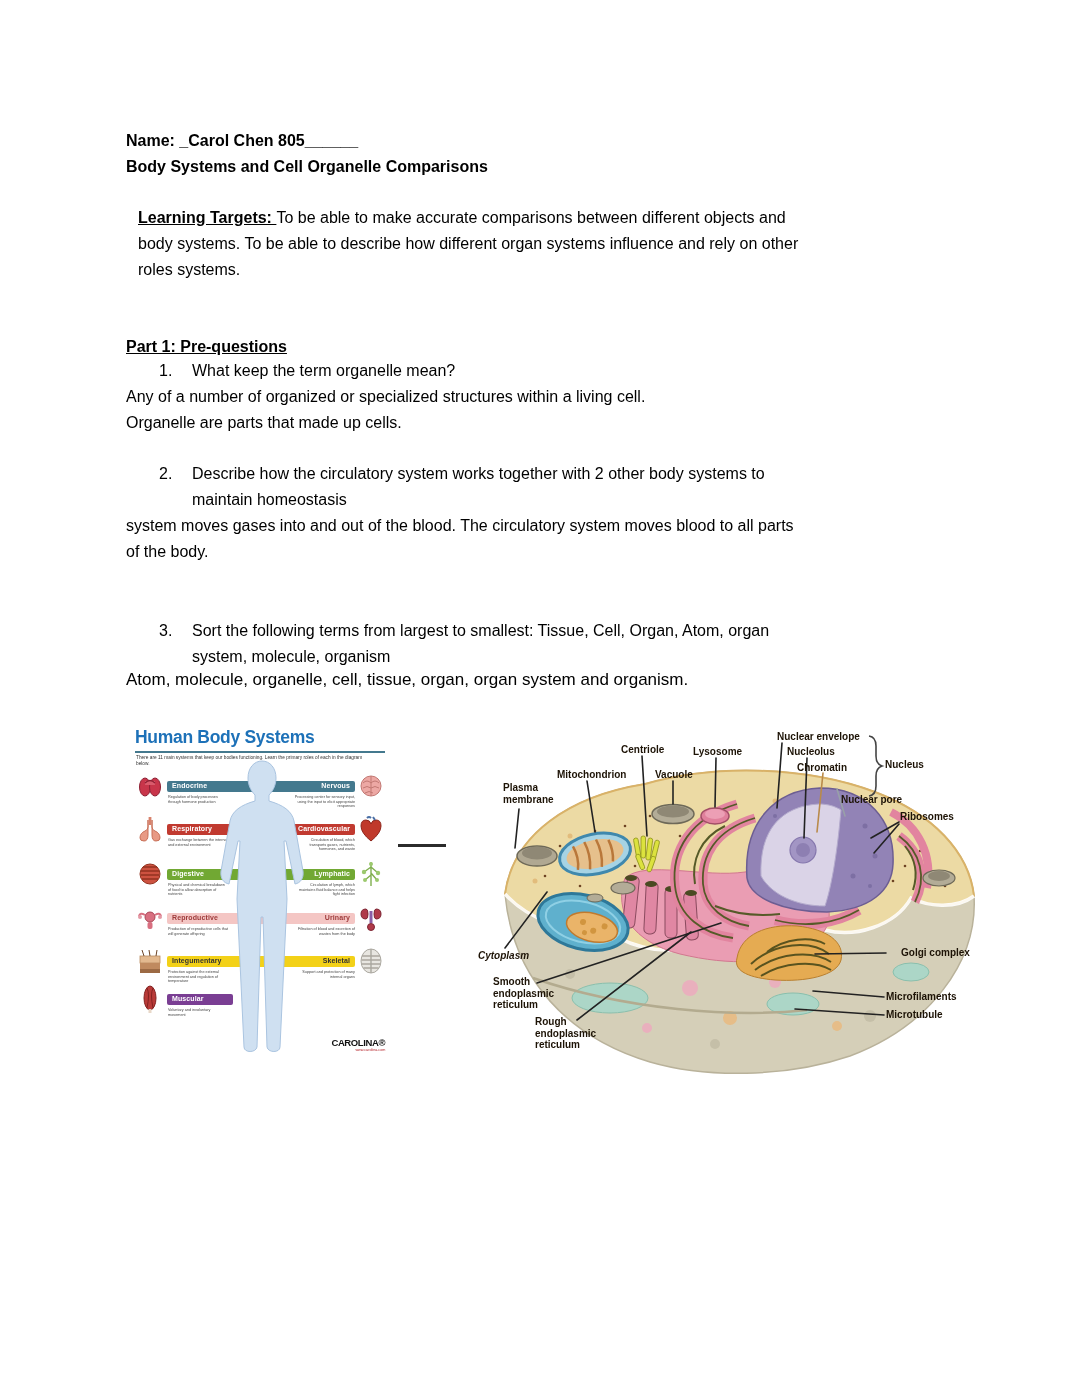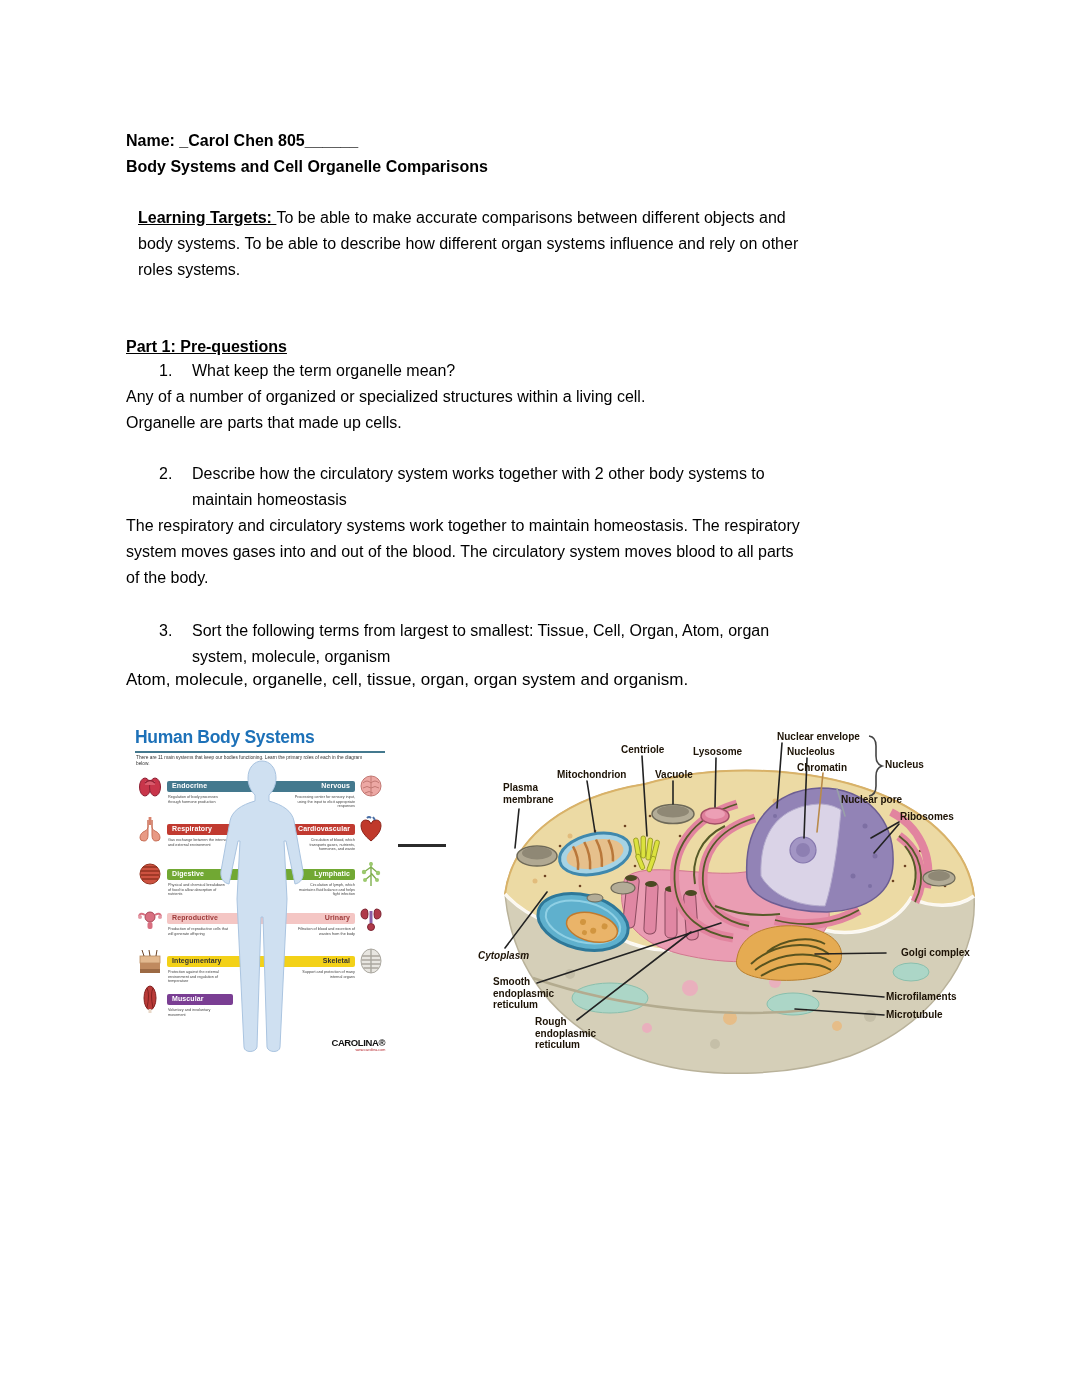--- a/index.html
+++ b/index.html
@@ -79,21 +79,20 @@
   </div>
 
   <div class="abs doc" style="left:159px;top:461px;">
     <div class="qrow">
       <span class="qnum">2.</span>
       <span>Describe how the circulatory system works together with 2 other body systems to</span>
     </div>
     <div style="margin-left:33px;">maintain homeostasis</div>
   </div>
   <div class="abs doc" style="left:126px;top:513px;">
-    <div>The respiratory and circulatory systems work together to maintain homeostasis. The respiratory</div>
     <div>system moves gases into and out of the blood. The circulatory system moves blood to all parts</div>
     <div>of the body.</div>
   </div>
 
   <div class="abs doc" style="left:159px;top:618px;">
     <div class="qrow">
       <span class="qnum">3.</span>
       <span>Sort the following terms from largest to smallest: Tissue, Cell, Organ, Atom, organ</span>
     </div>
     <div style="margin-left:33px;">system, molecule, organism</div>

